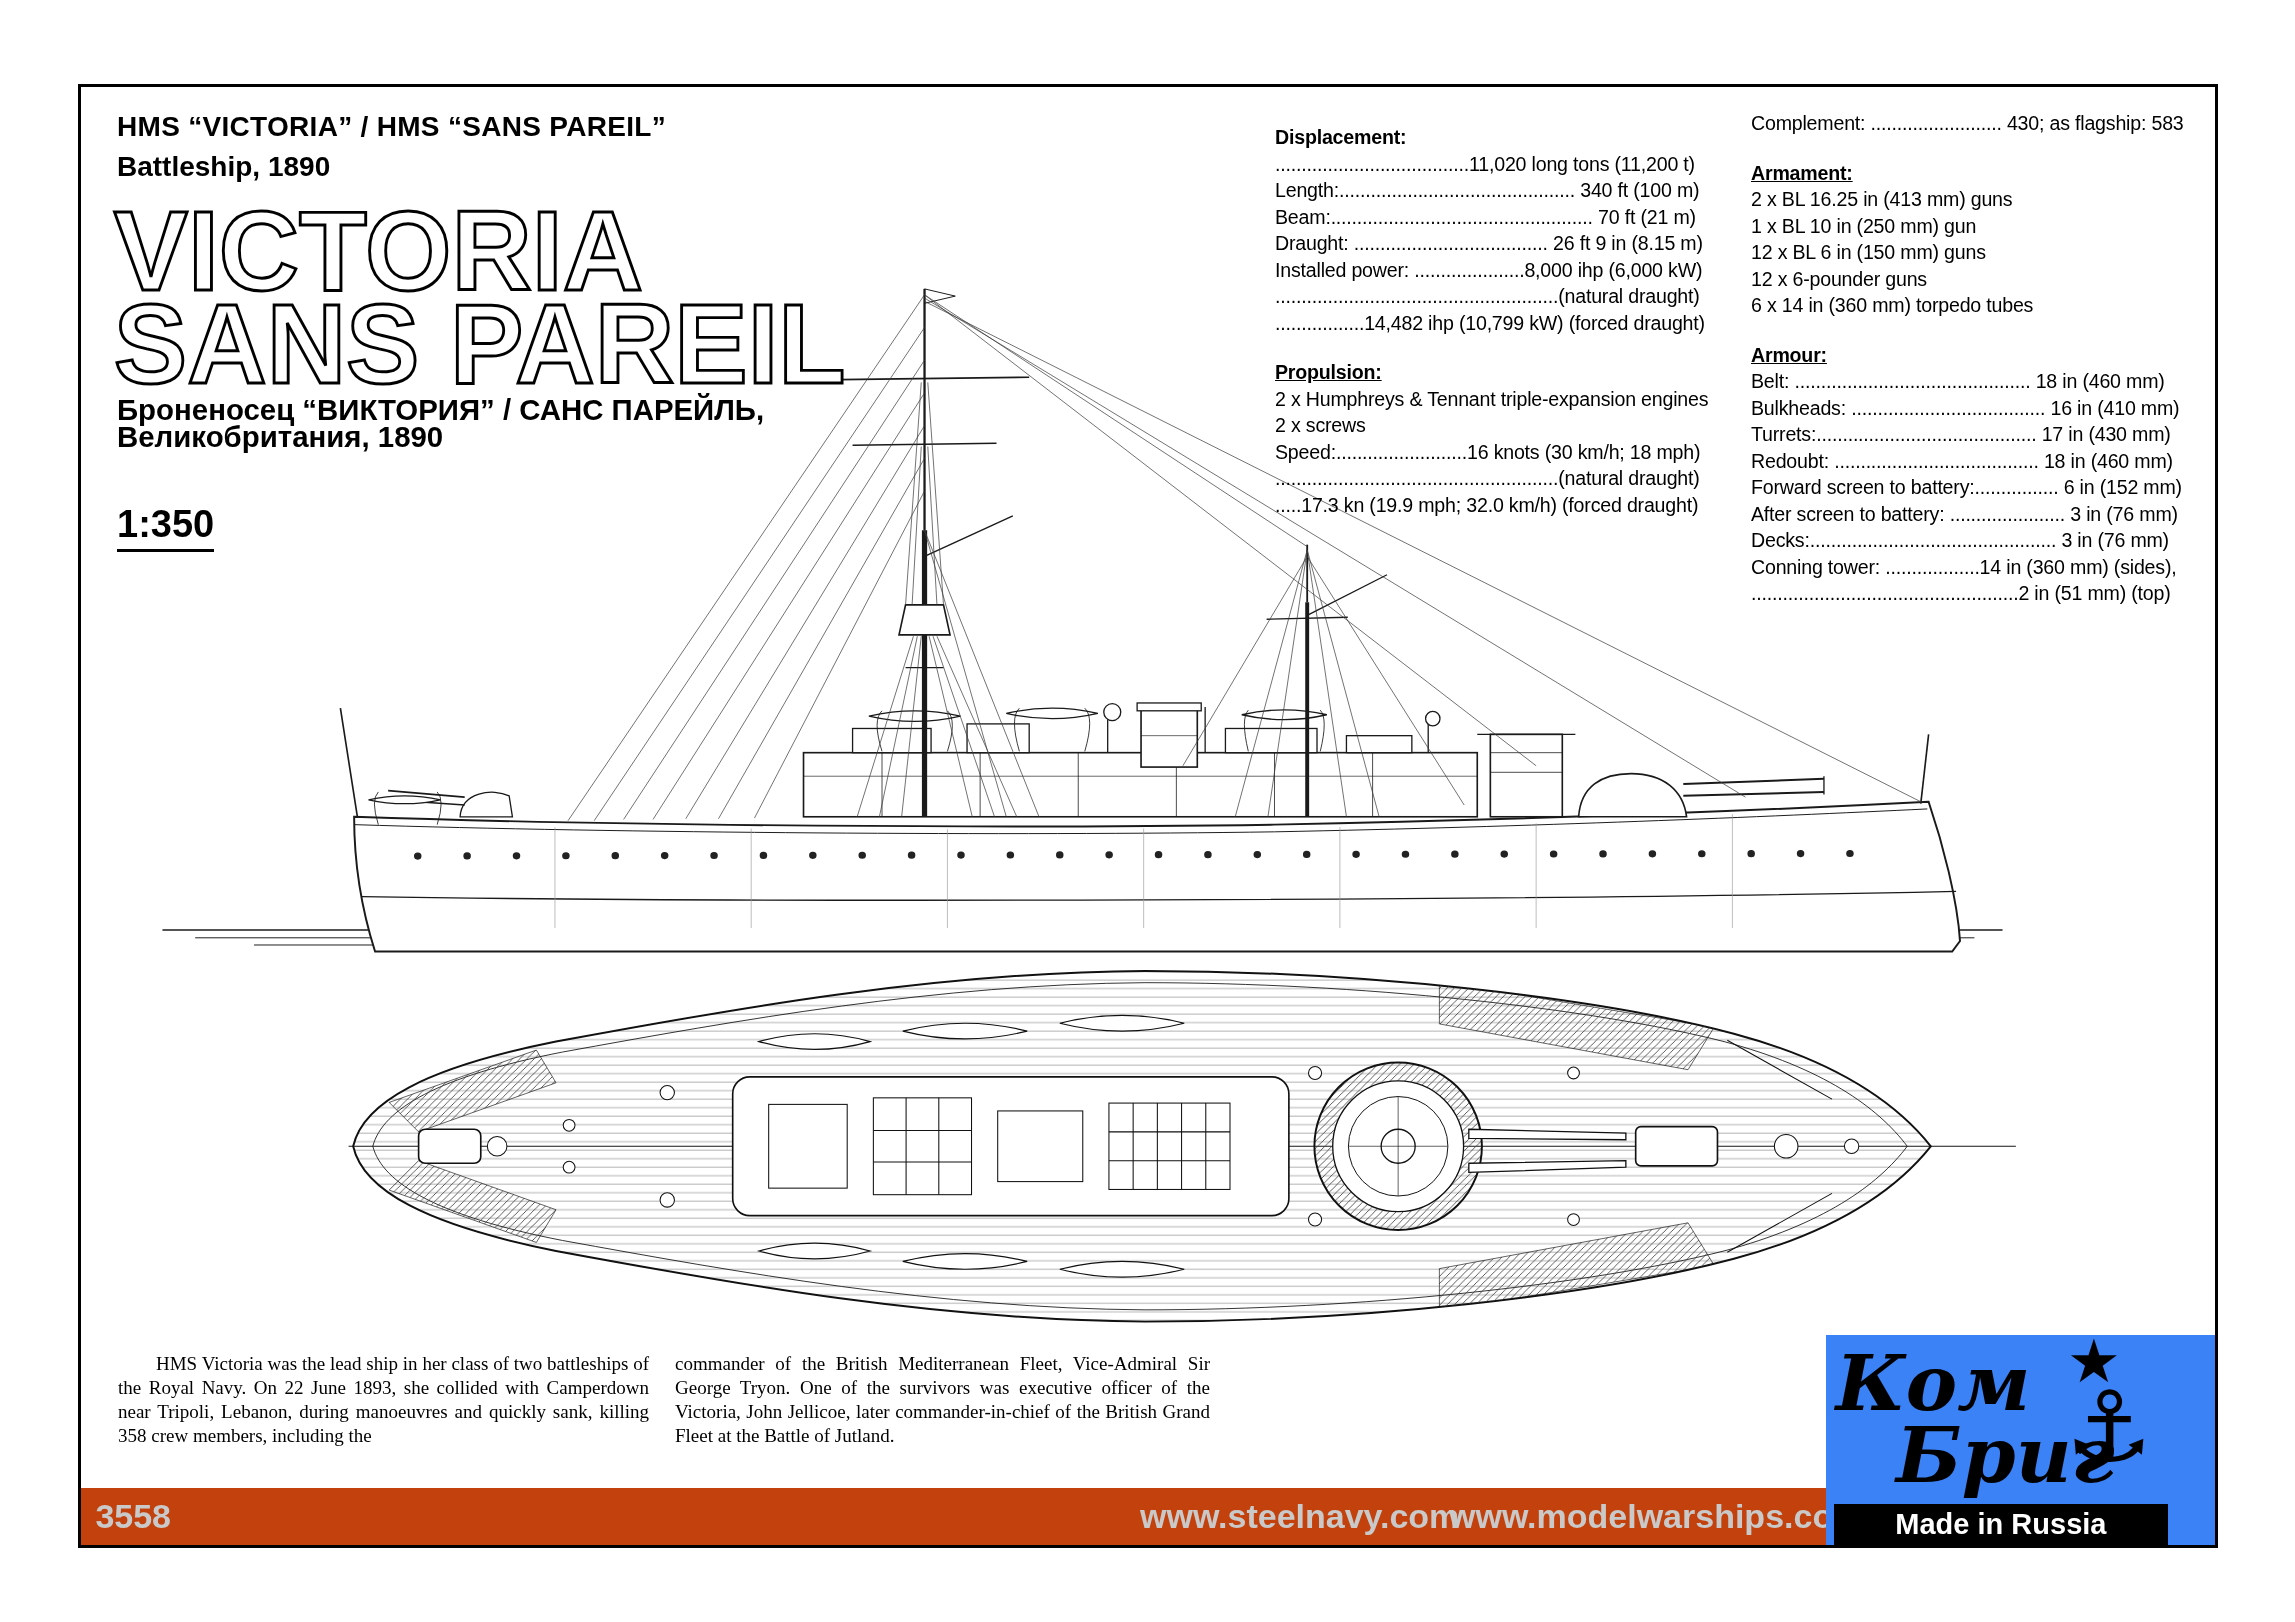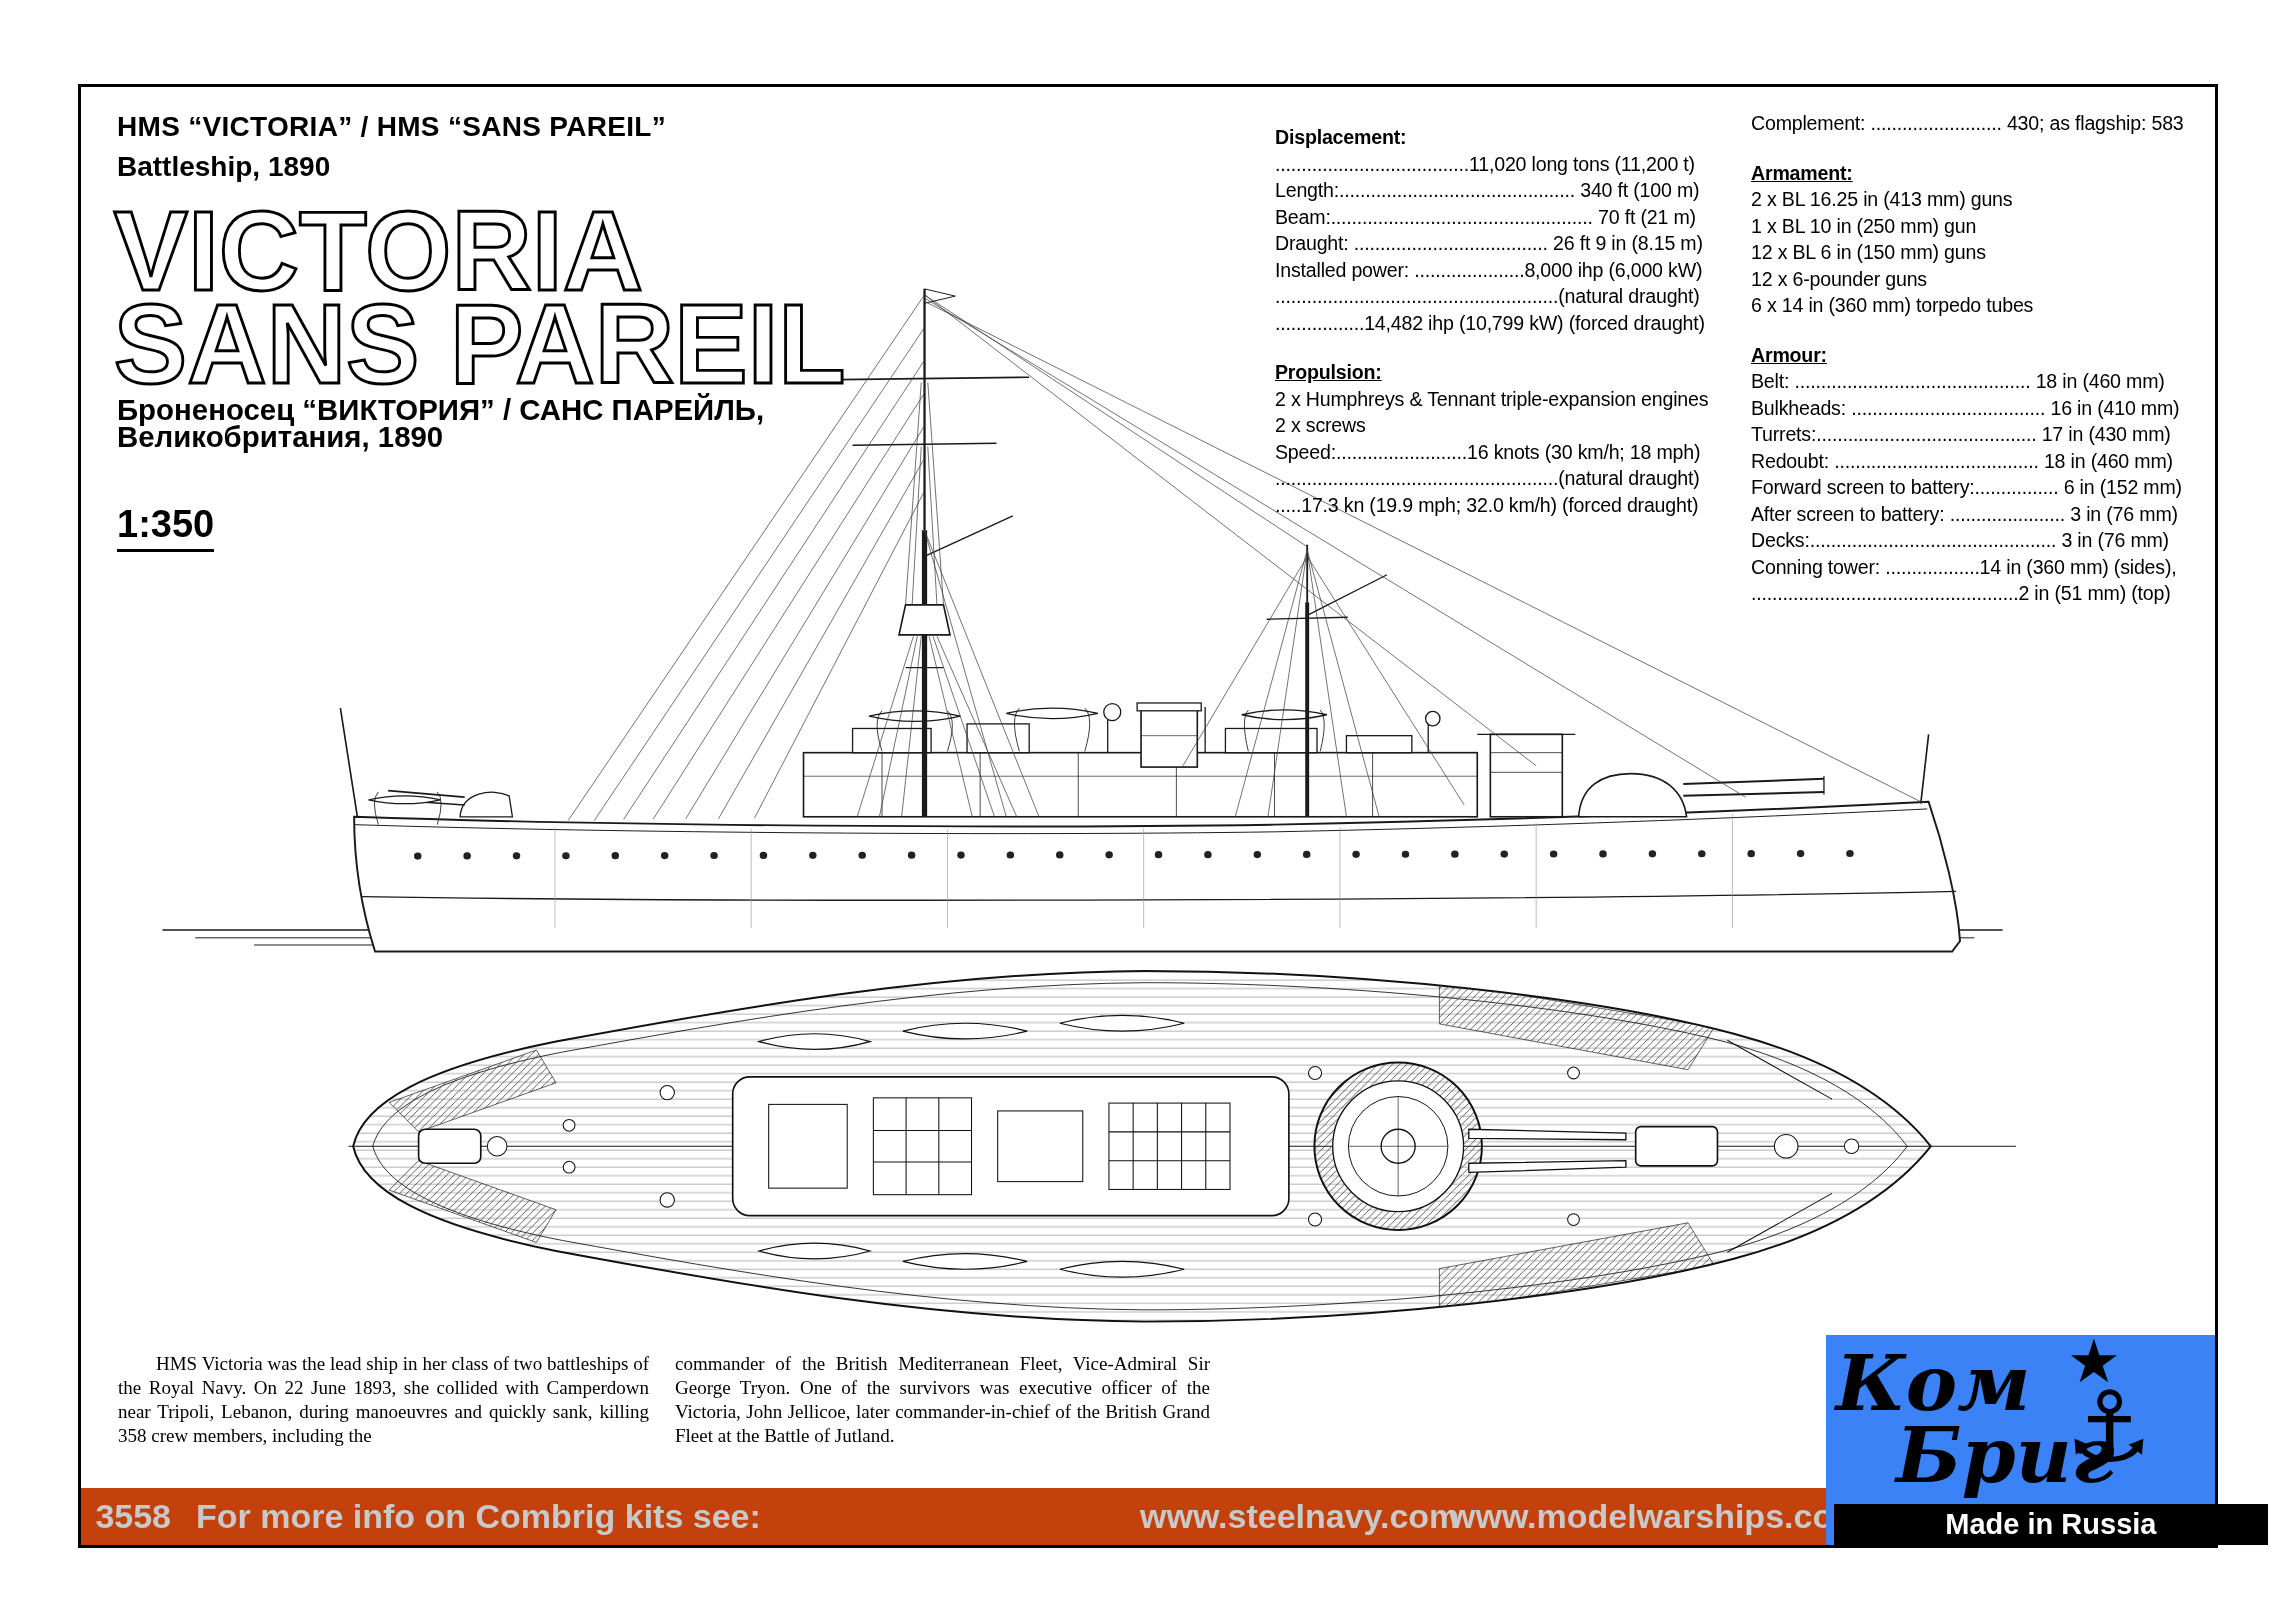--- a/index.html
+++ b/index.html
@@ -25,21 +25,21 @@
   .hist{font-family:"Liberation Serif",serif;font-size:19px;line-height:24px;text-align:justify;}
   .indent{text-indent:38px;}
   
   .footerbar{left:81px;top:1488px;width:2134px;height:57px;background:#c2410c;}
   .fitem{position:absolute;top:0;height:57px;line-height:57px;font-size:34px;font-weight:bold;color:#c9c9c9;white-space:nowrap;}
   
   .logobox{left:1826px;top:1335px;width:389px;height:210px;background:#3b82f6;}
   .logotext{position:absolute;font-family:"DejaVu Serif",serif;font-weight:bold;font-style:italic;font-size:77px;line-height:1;color:#000;}
   .logostar{position:absolute;left:241px;top:-3.9px;font-family:"DejaVu Sans",sans-serif;font-size:60px;line-height:1;color:#000;}
   .logoanchor{position:absolute;left:239px;top:43px;font-family:"DejaVu Sans",sans-serif;font-size:98px;line-height:1;color:#000;}
-  .madestrip{position:absolute;left:7.9px;top:169px;width:434px;height:41px;background:#000;color:#fff;
+  .madestrip{position:absolute;left:7.9px;top:169px;width:334px;height:41px;background:#000;color:#fff;
     font-size:29px;font-weight:bold;line-height:41px;text-align:center;}
   svg text.outline{
     font-family:"Liberation Sans",sans-serif;font-weight:bold;
     fill:#ffffff;stroke:#000000;stroke-width:4.5px;
   }
 </style>
 </head>
 <body>
 
 <div class="abs frame"></div>
@@ -243,21 +243,20 @@
   <div class="spec-l">Decks:............................................... 3 in (76 mm)</div>
   <div class="spec-l">Conning tower: ..................14 in (360 mm) (sides),</div>
   <div class="spec-l">...................................................2 in (51 mm) (top)</div>
 </div>
 
 <div class="abs hist indent" style="left:118px;top:1352px;width:531px;">HMS Victoria was the lead ship in her class of two battleships of the Royal Navy. On 22 June 1893, she collided with Camperdown near Tripoli, Lebanon, during manoeuvres and quickly sank, killing 358 crew members, including the</div>
 <div class="abs hist" style="left:675px;top:1352px;width:535px;">commander of the British Mediterranean Fleet, Vice-Admiral Sir George Tryon. One of the survivors was executive officer of the Victoria, John Jellicoe, later commander-in-chief of the British Grand Fleet at the Battle of Jutland.</div>
 
 <div class="abs footerbar">
   <span class="fitem" style="left:14.4px;">3558</span>
-  <span class="fitem" style="left:115px;">For more info on Combrig kits see:</span>
   <span class="fitem" style="left:1059px;">www.steelnavy.com</span>
   <span class="fitem" style="left:1368px;">www.modelwarships.com</span>
 </div>
 
 <div class="abs logobox">
   <div class="logotext" style="left:9.8px;top:9.8px;">Ком</div>
   <div class="logotext" style="left:70px;top:82px;">Бриг</div>
   <span class="logostar">★</span>
   <span class="logoanchor">⚓</span>
   <div class="madestrip">Made in Russia</div>

